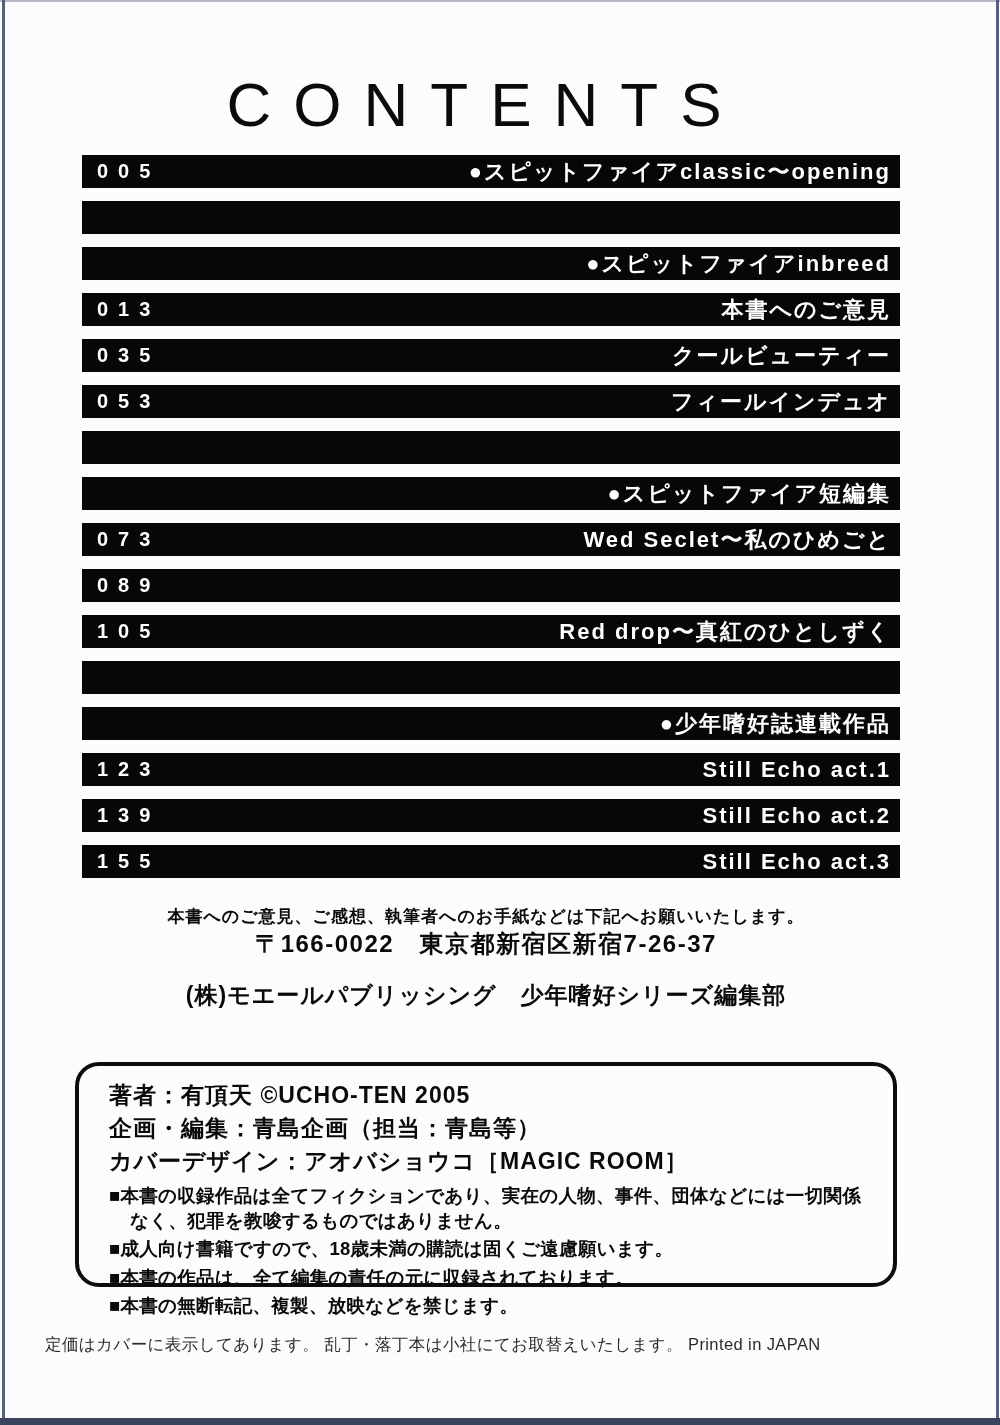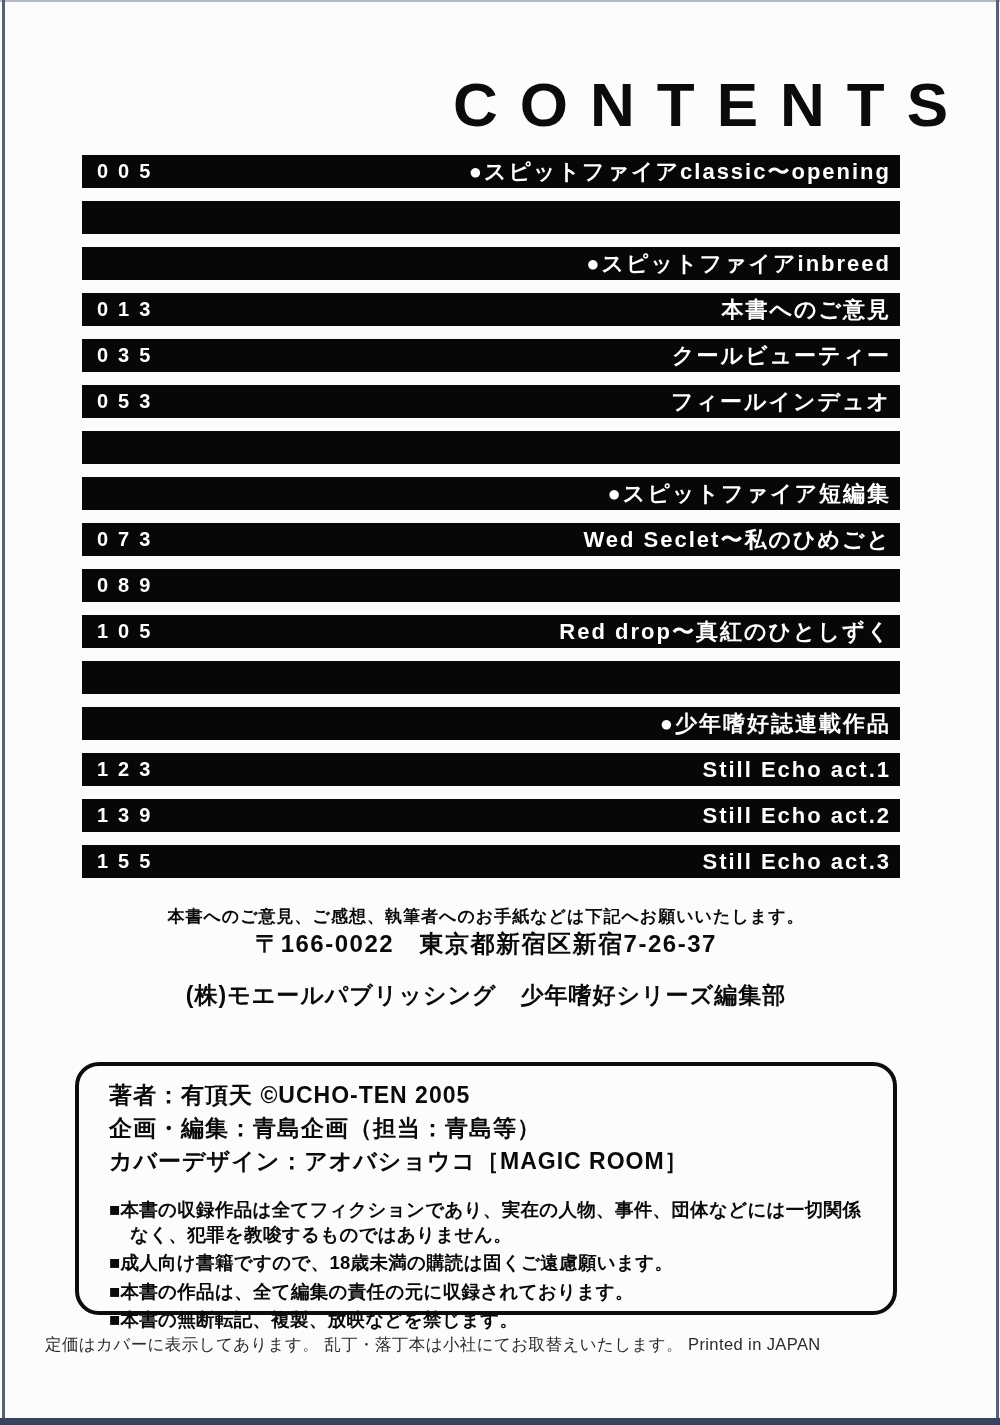--- a/index.html
+++ b/index.html
@@ -9,22 +9,22 @@
     background:#fcfcfc; overflow:hidden;
     font-family:"Liberation Sans","DejaVu Sans",sans-serif;
     color:#0a0a0a;
   }
   .edge-left  { position:absolute; left:2px;  top:0; bottom:0; width:3px; background:#55617a; }
   .edge-right { position:absolute; right:1px; top:0; bottom:0; width:3px; background:#55617a; }
   .edge-top   { position:absolute; left:0; right:0; top:0; height:2px; background:#b3bac4; }
   .edge-bottom{ position:absolute; left:0; right:0; bottom:0; height:7px; background:#39435c; }
 
   .title {
-    position:absolute; top:72px; left:0; right:30px; text-align:right;
-    font-size:62px; line-height:1.05; font-weight:700; letter-spacing:22px; color:#0b0b0b;
+    position:absolute; top:72px; left:0; right:30px; text-align:center;
+    font-size:62px; line-height:1.05; font-weight:400; letter-spacing:22px; color:#0b0b0b;
     font-stretch:condensed;
   }
 
   .toc { position:absolute; left:82px; top:155px; width:818px; }
   .bar {
     height:33px; margin-bottom:13px; background:#070707;
     display:flex; align-items:center;
   }
   .pg {
     color:#fff; font-size:20px; font-weight:bold; letter-spacing:10px;
@@ -34,26 +34,26 @@
     color:#fff; font-size:22px; font-weight:bold; letter-spacing:2px;
     margin-left:auto; padding-right:9px; white-space:nowrap;
   }
 
   .contact { position:absolute; left:0; right:28px; top:905px; text-align:center; }
   .contact .c1 { font-size:17px; font-weight:bold; letter-spacing:1px;font-family:Liberation Mono, monospace; }
   .contact .c2 { font-size:24px; font-weight:bold; letter-spacing:1.5px; }
   .contact .c3 { font-size:23px; font-weight:bold; letter-spacing:1px; margin-top:20px; }
 
   .credits {
-    position:absolute; left:75px; top:1062px; width:822px; height:253px;
+    position:absolute; left:75px; top:1062px; width:822px; height:225px;
     border:4px solid #0d0d0d; border-radius:24px;
     padding:14px 24px 0 30px;
   }
   .credits .big { font-size:23px; font-weight:bold; letter-spacing:1px; line-height:30px; margin-bottom:3px; }
-  .credits .notes { margin-top:22px; }
+  .credits .notes { margin-top:8px; }
   .credits .note {
     font-size:18.5px; font-weight:bold; line-height:24.5px;
     padding-left:21px; text-indent:-21px; margin-bottom:4px; letter-spacing:0.3px;
   }
 
   .footer {
     position:absolute; left:45px; top:1334px; right:30px;
     font-size:16.5px; color:#2b2b2b; letter-spacing:0.4px; white-space:nowrap;
   }
 </style>

